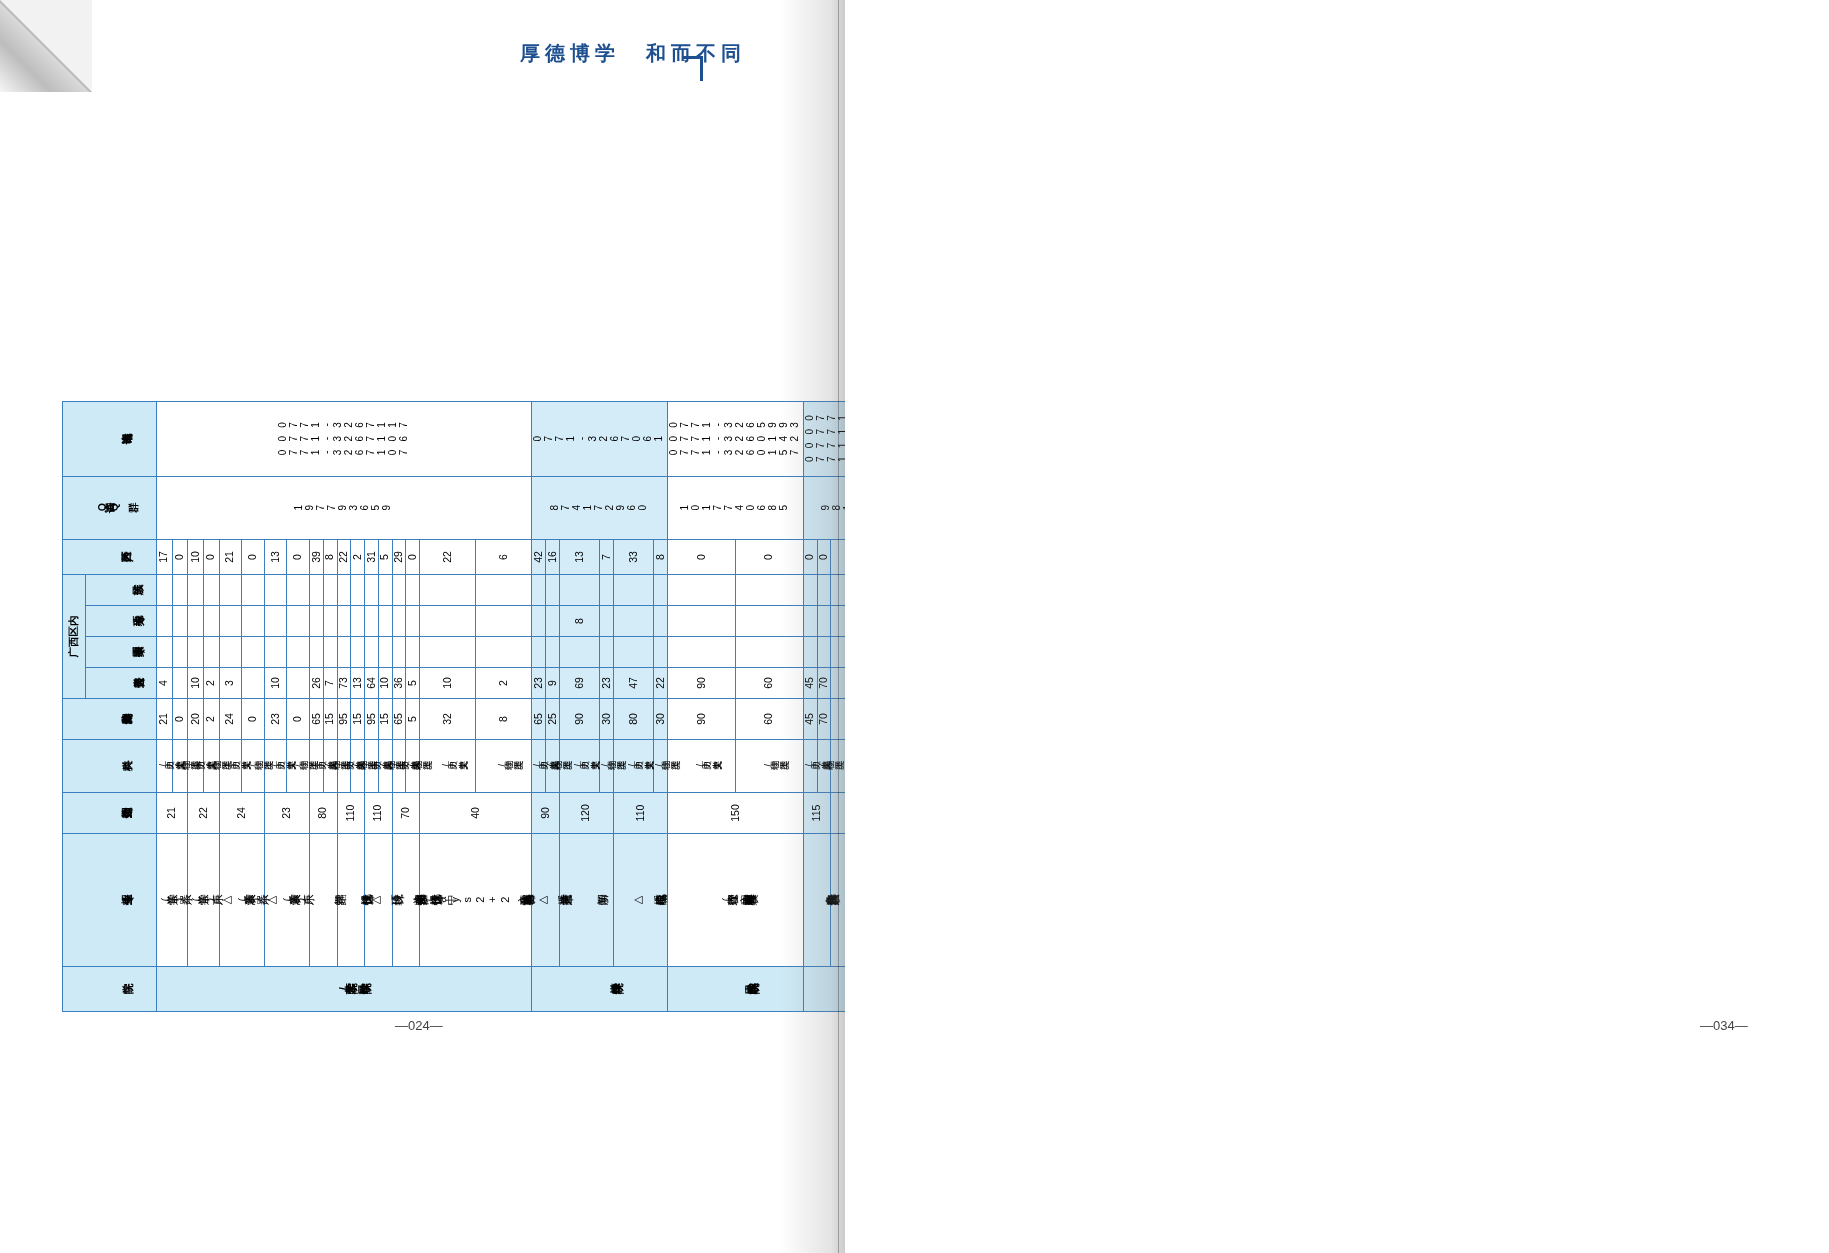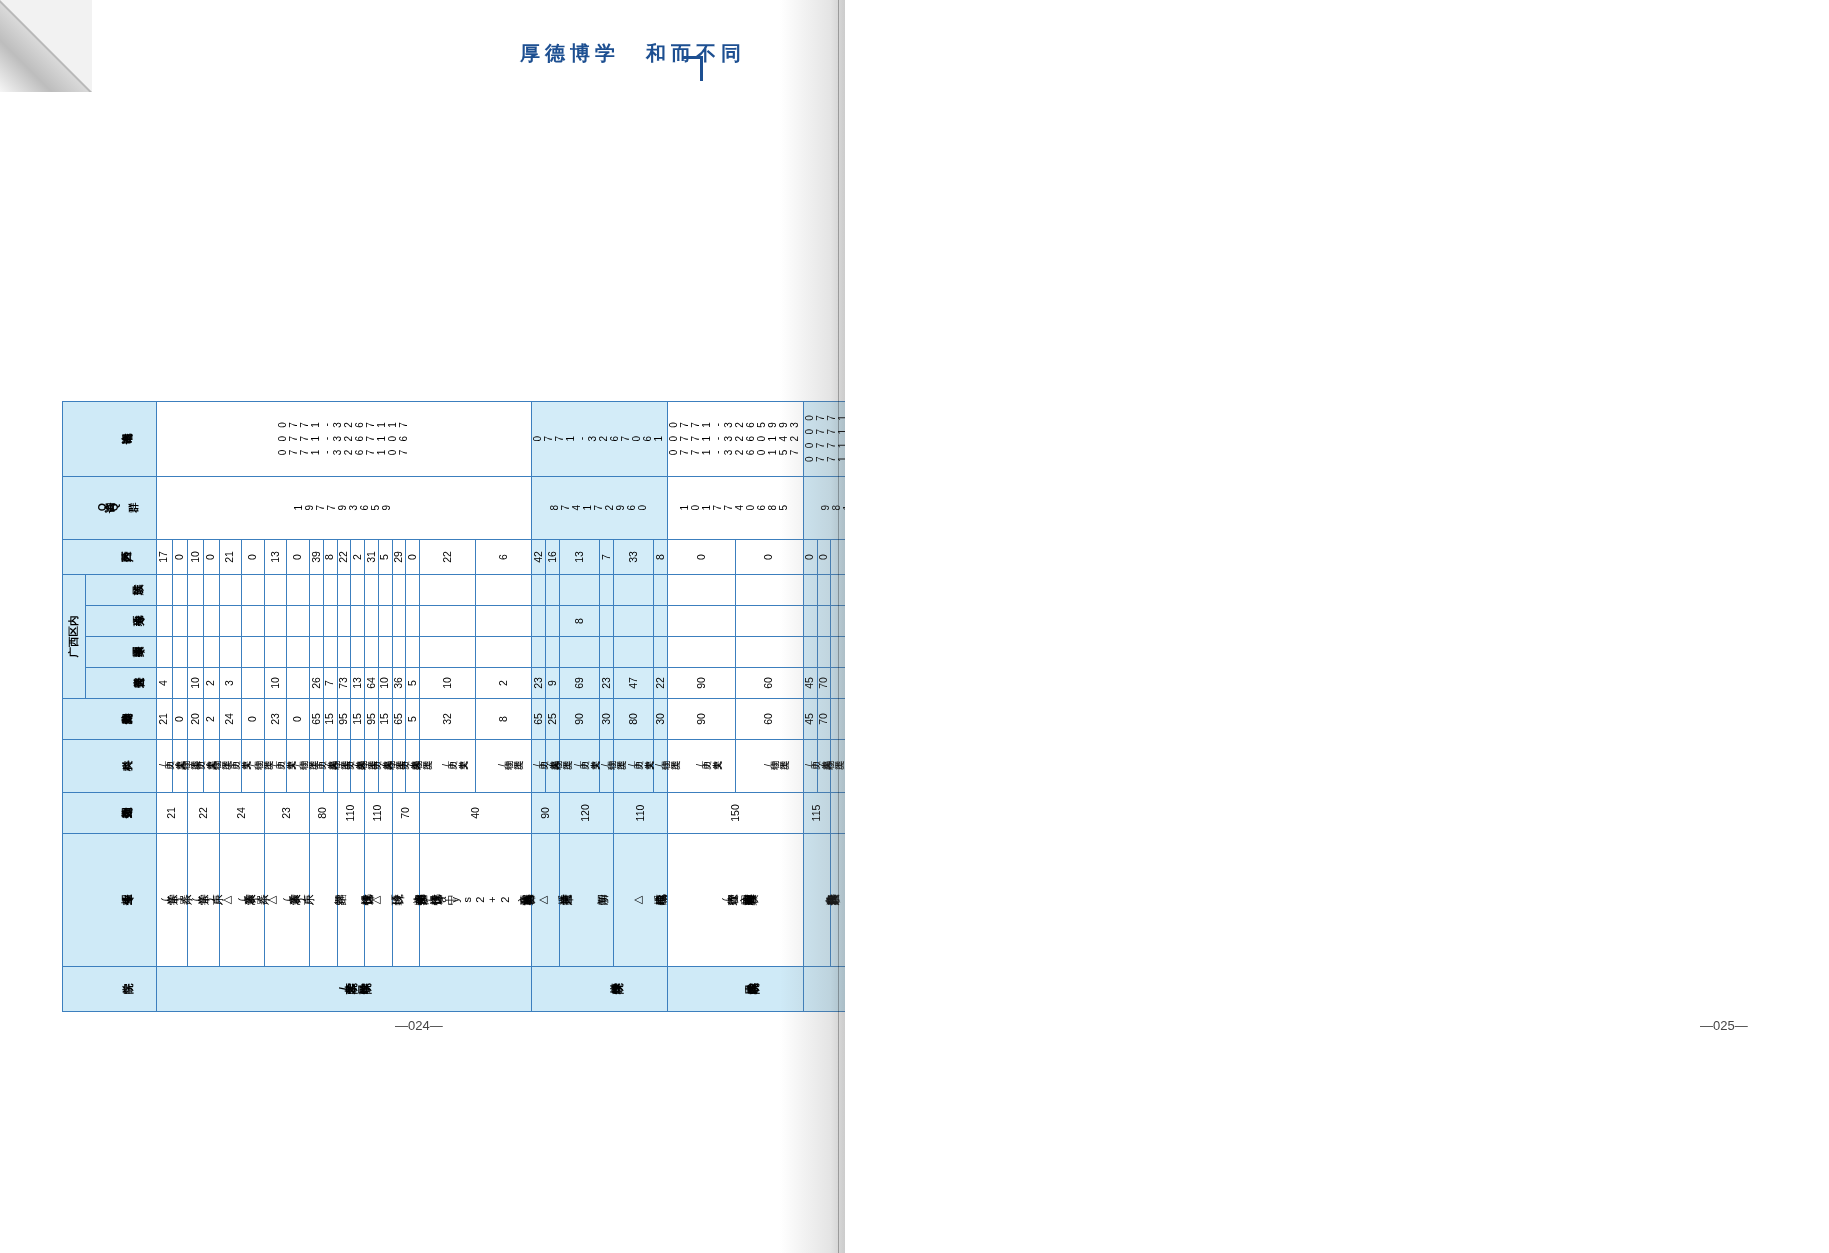--- a/index.html
+++ b/index.html
@@ -420,16 +420,16 @@
     </div>
 
     <div class="pageno" id="pageno-left">—024—</div>
   </div>
 
   <div id="gutter"></div>
   <div id="gutter-line"></div>
 
   <div id="right-page">
 
-    <div class="pageno" id="pageno-right">—025—</div>
+    <div class="pageno" id="pageno-right">—034—</div>
   </div>
 
 </div>
 
 </body></html>

